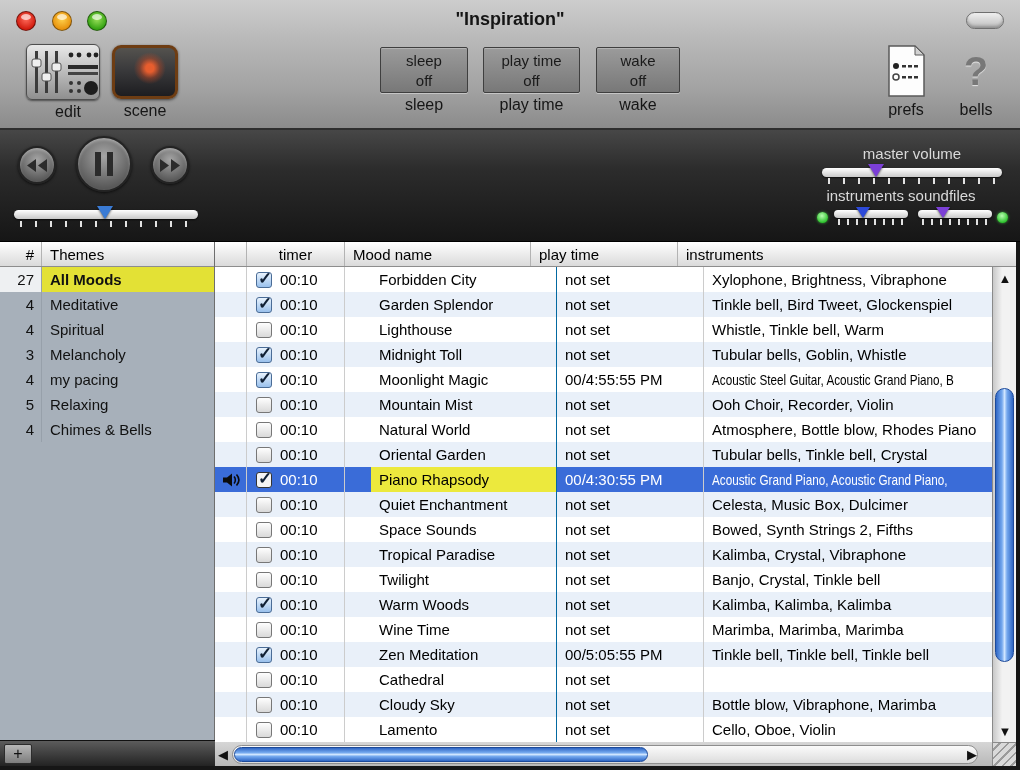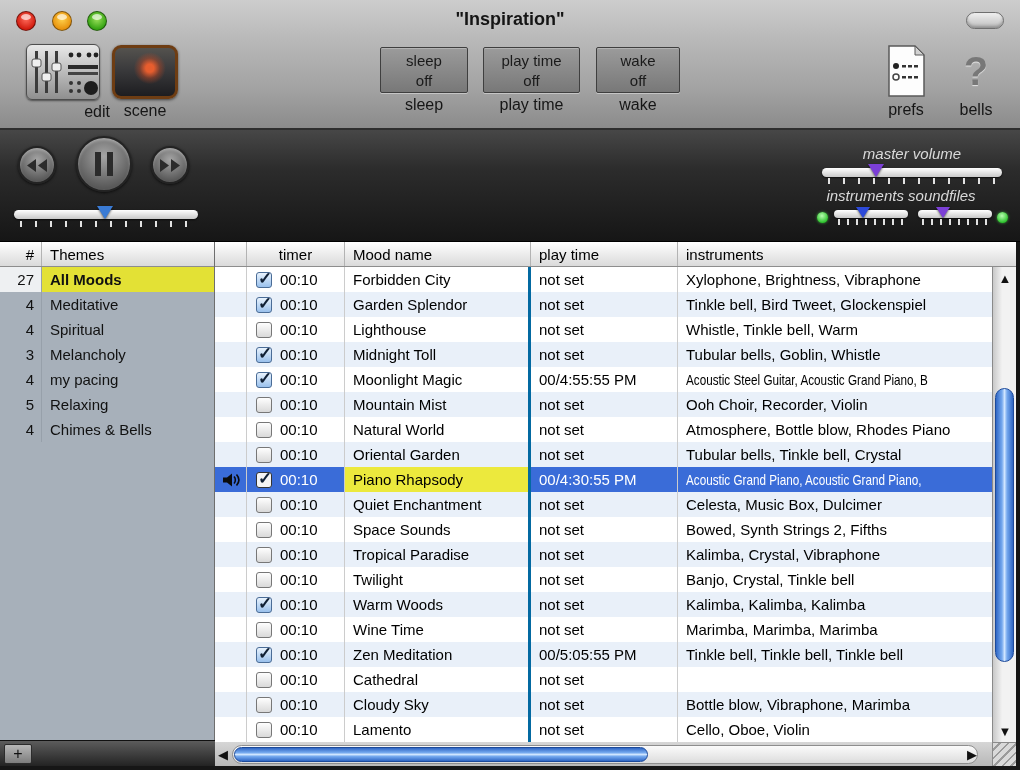--- a/index.html
+++ b/index.html
@@ -28,21 +28,21 @@
     box-shadow:0 1px 3px rgba(0,0,0,.6);}
   .timer-btn{width:88px;height:46px;border:1px solid #3f3f3f;border-radius:2px;
     background:linear-gradient(180deg,#9b9b9b,#787878);
     box-shadow:0 1px 0 rgba(255,255,255,.4), inset 0 1px 0 rgba(255,255,255,.25);
     color:#1a1a1a;font-size:15px;line-height:20px;padding-top:3px;text-align:center;cursor:default;}
   .prefsicon{width:42px;height:54px;position:relative;margin:0 auto;}
   .helpicon{font-size:40px;font-weight:bold;color:#787878;text-shadow:0 1px 1px rgba(255,255,255,.7);line-height:54px;}
 
   
   .player{position:absolute;left:0;top:130px;width:1020px;height:112px;
-    background:linear-gradient(180deg,#474747 0%,#2c2c2c 35%,#161616 100%);border-bottom:1px solid #000;font-style:italic;}
+    background:linear-gradient(180deg,#474747 0%,#2c2c2c 35%,#161616 100%);border-bottom:1px solid #000;}
   .tbtn{position:absolute;border-radius:50%;background:radial-gradient(circle at 50% 35%,#a5a5a5,#585858 75%);
     border:2px solid #232323;box-shadow:inset 0 2px 3px rgba(255,255,255,.35), 0 1px 3px rgba(0,0,0,.7);
     display:flex;align-items:center;justify-content:center;}
   .np-label{position:absolute;left:30px;top:186px;width:150px;text-align:center;font-size:15px;color:#d7d7d7;}
   .slider-track{position:absolute;height:9px;border-radius:5px;background:linear-gradient(180deg,#ffffff,#c9c9c9);
     box-shadow:0 1px 2px rgba(0,0,0,.7);}
   .ticks{position:absolute;height:6px;background:repeating-linear-gradient(90deg,#e3e3e3 0 2px,transparent 2px 15px);}
   .ticks.small{background:repeating-linear-gradient(90deg,#e3e3e3 0 2px,transparent 2px 9px);}
   .thumb{position:absolute;width:0;height:0;border-left:8px solid transparent;border-right:8px solid transparent;border-top:13px solid #3a7bd5;
     filter:drop-shadow(0 1px 1px rgba(0,0,0,.6));}
@@ -82,21 +82,21 @@
   .addbtn{position:absolute;left:4px;top:3px;width:28px;height:20px;border:1px solid #2c2c2c;border-radius:2px;
     background:linear-gradient(180deg,#b7b7b7,#7d7d7d);color:#111;font-size:16px;line-height:18px;text-align:center;cursor:default;}
 
   .grid{position:absolute;left:215px;top:0;width:801px;height:380px;}
   .rows{position:absolute;left:0;top:25px;width:777px;}
   .mrow{display:flex;height:25px;font-size:15px;color:#000;background:#fff;cursor:default;}
   .mrow.alt{background:#e9f0f9;}
   .mrow.sel{background:#3a6cd8;color:#fff;}
   .c-speaker{width:32px;border-right:1px solid #ccc;display:flex;align-items:center;justify-content:center;}
   .c-timer{width:98px;border-right:1px solid #ccc;display:flex;align-items:center;}
-  .c-name{width:186px;border-right:3px solid #0369a1;padding-left:8px;line-height:25px;white-space:nowrap;overflow:hidden;}
+  .c-name{width:186px;border-right:1px solid #0369a1;padding-left:8px;line-height:25px;white-space:nowrap;overflow:hidden;margin-left:26px;}
   .c-ptime{width:147px;border-right:1px solid #ccc;padding-left:8px;line-height:25px;white-space:nowrap;overflow:hidden;}
   .c-instr{flex:1;padding-left:8px;line-height:25px;white-space:nowrap;overflow:hidden;}
   .mrow.sel .c-name{background:#ece93d;color:#000;}
   .cond{display:inline-block;transform:scaleX(.78);transform-origin:0 50%;white-space:nowrap;}
   .cbx{width:16px;height:16px;margin-left:9px;margin-right:6px;border-radius:3px;border:1px solid #777;
     background:linear-gradient(180deg,#fefefe,#d9d9d9);position:relative;cursor:default;flex:none;}
   .cbx.on{border-color:#4a6c96;background:linear-gradient(180deg,#e9f3fd,#99c0ec);}
   .cbx.on::after{content:"✓";position:absolute;left:1px;top:-5px;font-size:17px;font-weight:bold;color:#102035;}
   .mrow.sel .cbx{background:#f4f4f4;border-color:#333;}
   .tmr{flex:1;text-align:left;padding-left:2px;}
@@ -125,21 +125,21 @@
 
 <div class="window">
 
   <div class="header">
     <div class="tl red"></div>
     <div class="tl yellow"></div>
     <div class="tl green"></div>
     <div class="win-title">"Inspiration"</div>
     <div class="mini-btn"></div>
 
-    <div class="tool-stack" style="left:26px;top:44px;width:84px;text-align:right;">
+    <div class="tool-stack" style="left:26px;top:44px;width:84px;">
       <div class="editicon">
         <svg width="74" height="56">
           <rect x="8" y="6" width="3" height="42" fill="#3c3c3c"></rect>
             <rect x="18" y="6" width="3" height="42" fill="#3c3c3c"></rect>
             <rect x="28" y="6" width="3" height="42" fill="#3c3c3c"></rect>
           <rect x="5" y="14" width="9" height="8" rx="2" fill="#efefef" stroke="#555"></rect>
           <rect x="15" y="28" width="9" height="8" rx="2" fill="#efefef" stroke="#555"></rect>
           <rect x="25" y="18" width="9" height="8" rx="2" fill="#efefef" stroke="#555"></rect>
           <circle cx="44" cy="10" r="2.4" fill="#222"></circle>
             <circle cx="52" cy="10" r="2.4" fill="#222"></circle>

